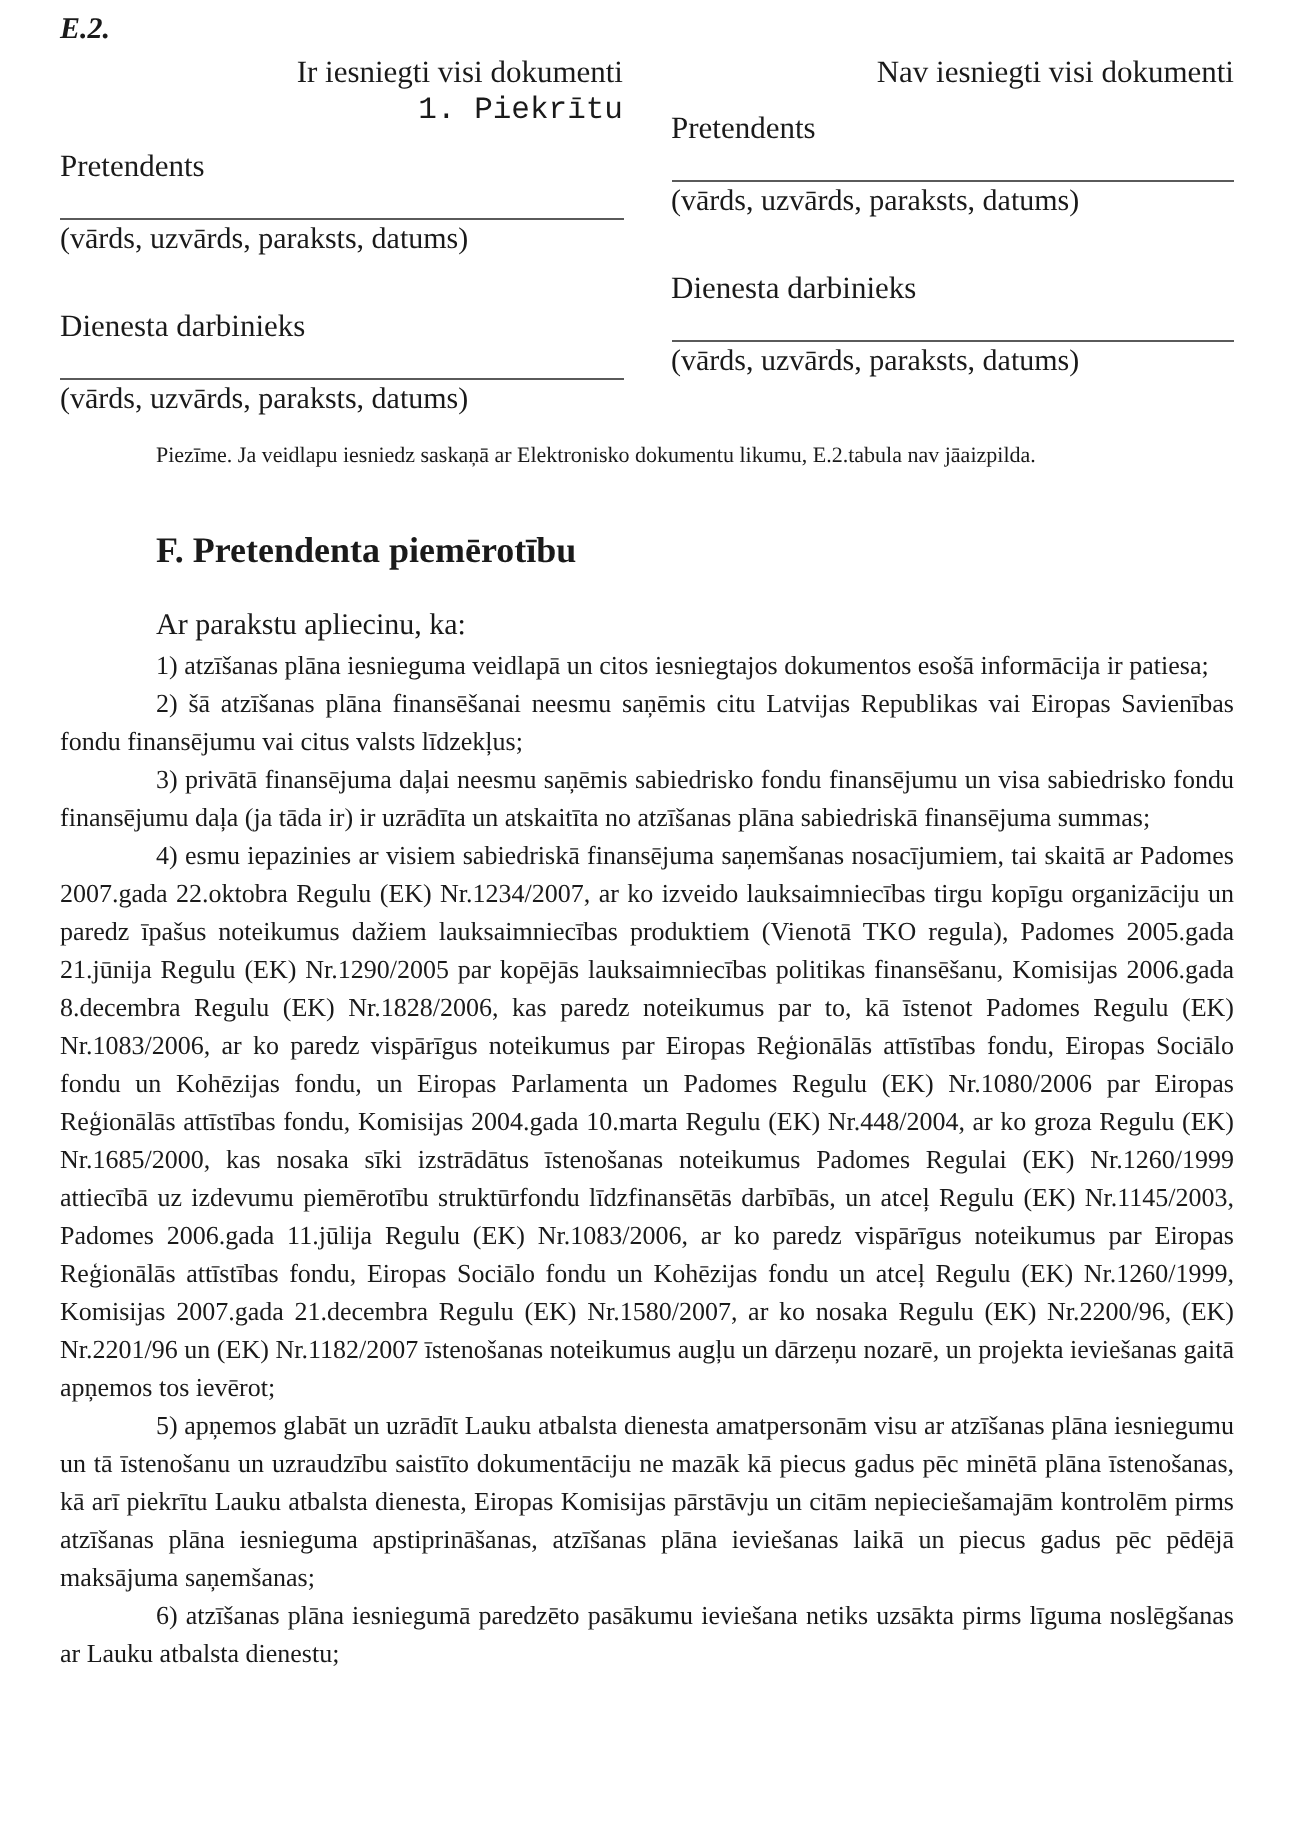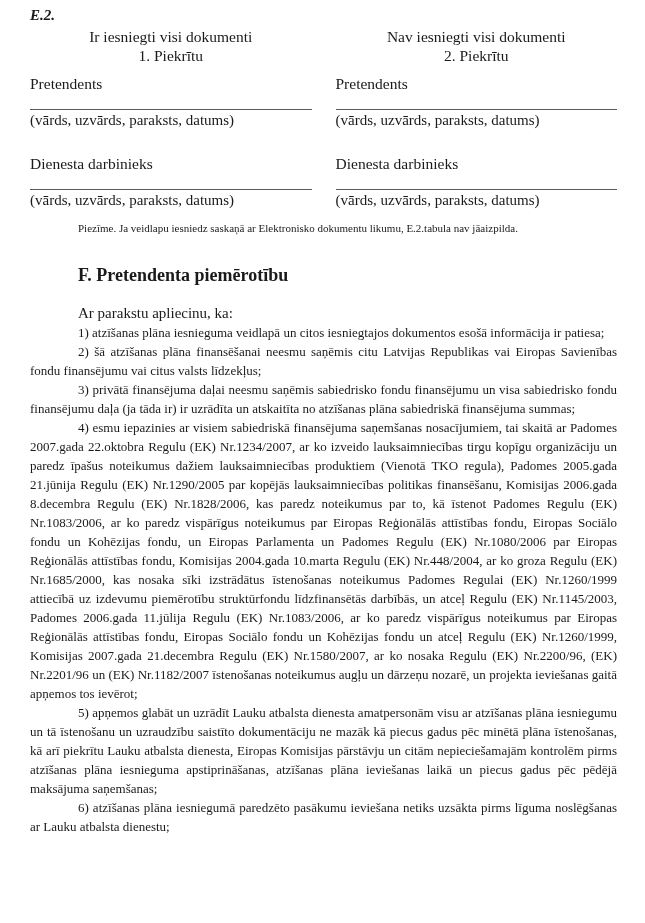--- a/index.html
+++ b/index.html
@@ -28,22 +28,22 @@
   .cols {
     display: flex;
     gap: 24px;
     margin-top: 2px;
   }
   .col {
     flex: 1;
     font-size: 15.5px;
     line-height: 19px;
   }
-  .col-header { text-align: center; }
-  .agree { text-align: center; }
+  .col-header { text-align: right; }
+  .agree { text-align: right; font-family: Liberation Mono, monospace; }
   .party { margin-top: 9px; }
   .sigline {
     border-bottom: 1px solid #5a5a5a;
     height: 0;
     margin-top: 16px;
   }
   .caption {
     text-align: left;
     margin-top: 1px;
     font-size: 15px;
@@ -92,21 +92,20 @@
       <div class="party">Pretendents</div>
       <div class="sigline"></div>
       <div class="caption">(vārds, uzvārds, paraksts, datums)</div>
       <div class="party official">Dienesta darbinieks</div>
       <div class="sigline"></div>
       <div class="caption">(vārds, uzvārds, paraksts, datums)</div>
     </div>
 
     <div class="col">
       <div class="col-header">Nav iesniegti visi dokumenti</div>
-      <div class="agree">2. Piekrītu</div>
       <div class="party">Pretendents</div>
       <div class="sigline"></div>
       <div class="caption">(vārds, uzvārds, paraksts, datums)</div>
       <div class="party official">Dienesta darbinieks</div>
       <div class="sigline"></div>
       <div class="caption">(vārds, uzvārds, paraksts, datums)</div>
     </div>
 
   </div>
 

